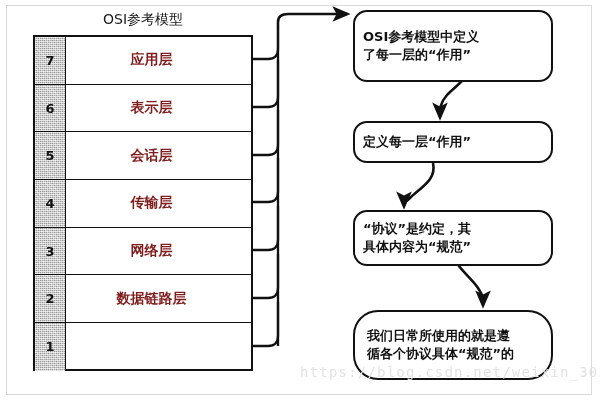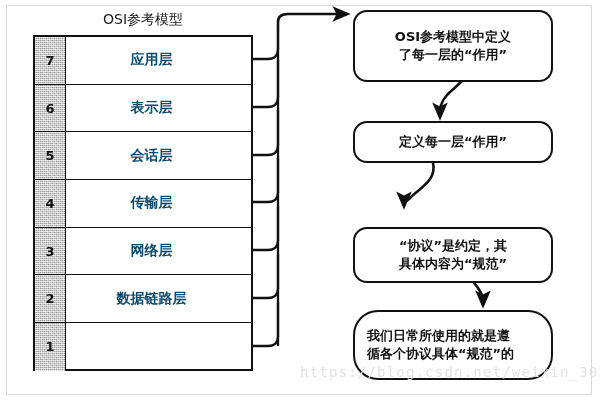--- a/index.html
+++ b/index.html
@@ -75,40 +75,41 @@
     background-image:
       repeating-linear-gradient(0deg, rgba(255,255,255,.55) 0 1px, rgba(0,0,0,.10) 1px 2px),
       repeating-linear-gradient(90deg, rgba(255,255,255,.45) 0 1px, rgba(0,0,0,.12) 1px 2px),
       repeating-linear-gradient(45deg, rgba(0,0,0,.07) 0 2px, rgba(255,255,255,.2) 2px 3px);
   }
   .osi-name {
     flex: 1;
     text-align: center;
     font-size: 14px;
     font-weight: bold;
-    color: #0c4a6e;
+    color: #7f1d1d;
     padding-right: 14px;
     white-space: nowrap;
   }
 
   
   .flow-box {
     position: absolute;
     border: 2px solid #111;
     border-radius: 14px;
     background: #ffffff;
     box-sizing: border-box;
     display: flex;
     flex-direction: column;
-    align-items: center;
+    align-items: flex-start;
     justify-content: center;
     color: #111;
     font-size: 13px;
     font-weight: bold;
     line-height: 1.38;
+    padding-left: 8px;
   }
   .flow-box .ln { white-space: nowrap; }
   .flow-box.align-left { align-items: flex-start; padding-left: 12px; }
   .u { text-underline-offset: 1px; }
 
   
   #lines {
     position: absolute;
     left: 0; top: 0;
     width: 600px; height: 402px;
@@ -205,21 +206,21 @@
 
   <div class="flow-box" style="left:353px; top:10px; width:200px; height:72px;">
     <div class="ln">OSI参考模型中定义</div>
     <div class="ln">了每一层的“<span class="u">作用</span>”</div>
   </div>
 
   <div class="flow-box" style="left:353px; top:121px; width:200px; height:42px;">
     <div class="ln">定义每一层“作用”</div>
   </div>
 
-  <div class="flow-box" style="left:353px; top:210px; width:200px; height:56px;margin-top:17px;">
+  <div class="flow-box" style="left:353px; top:210px; width:200px; height:56px;">
     <div class="ln">“协议”是约定，其</div>
     <div class="ln">具体内容为“<span class="u">规范</span>”</div>
   </div>
 
   <div class="flow-box align-left" style="left:353px; top:310px; width:200px; height:70px;border-radius:25px;">
     <div class="ln">我们日常所使用的就是遵</div>
     <div class="ln">循各个协议具体“规范”的</div>
   </div>
 
   <div id="watermark">https://blog.csdn.net/weixin_30263263</div>

